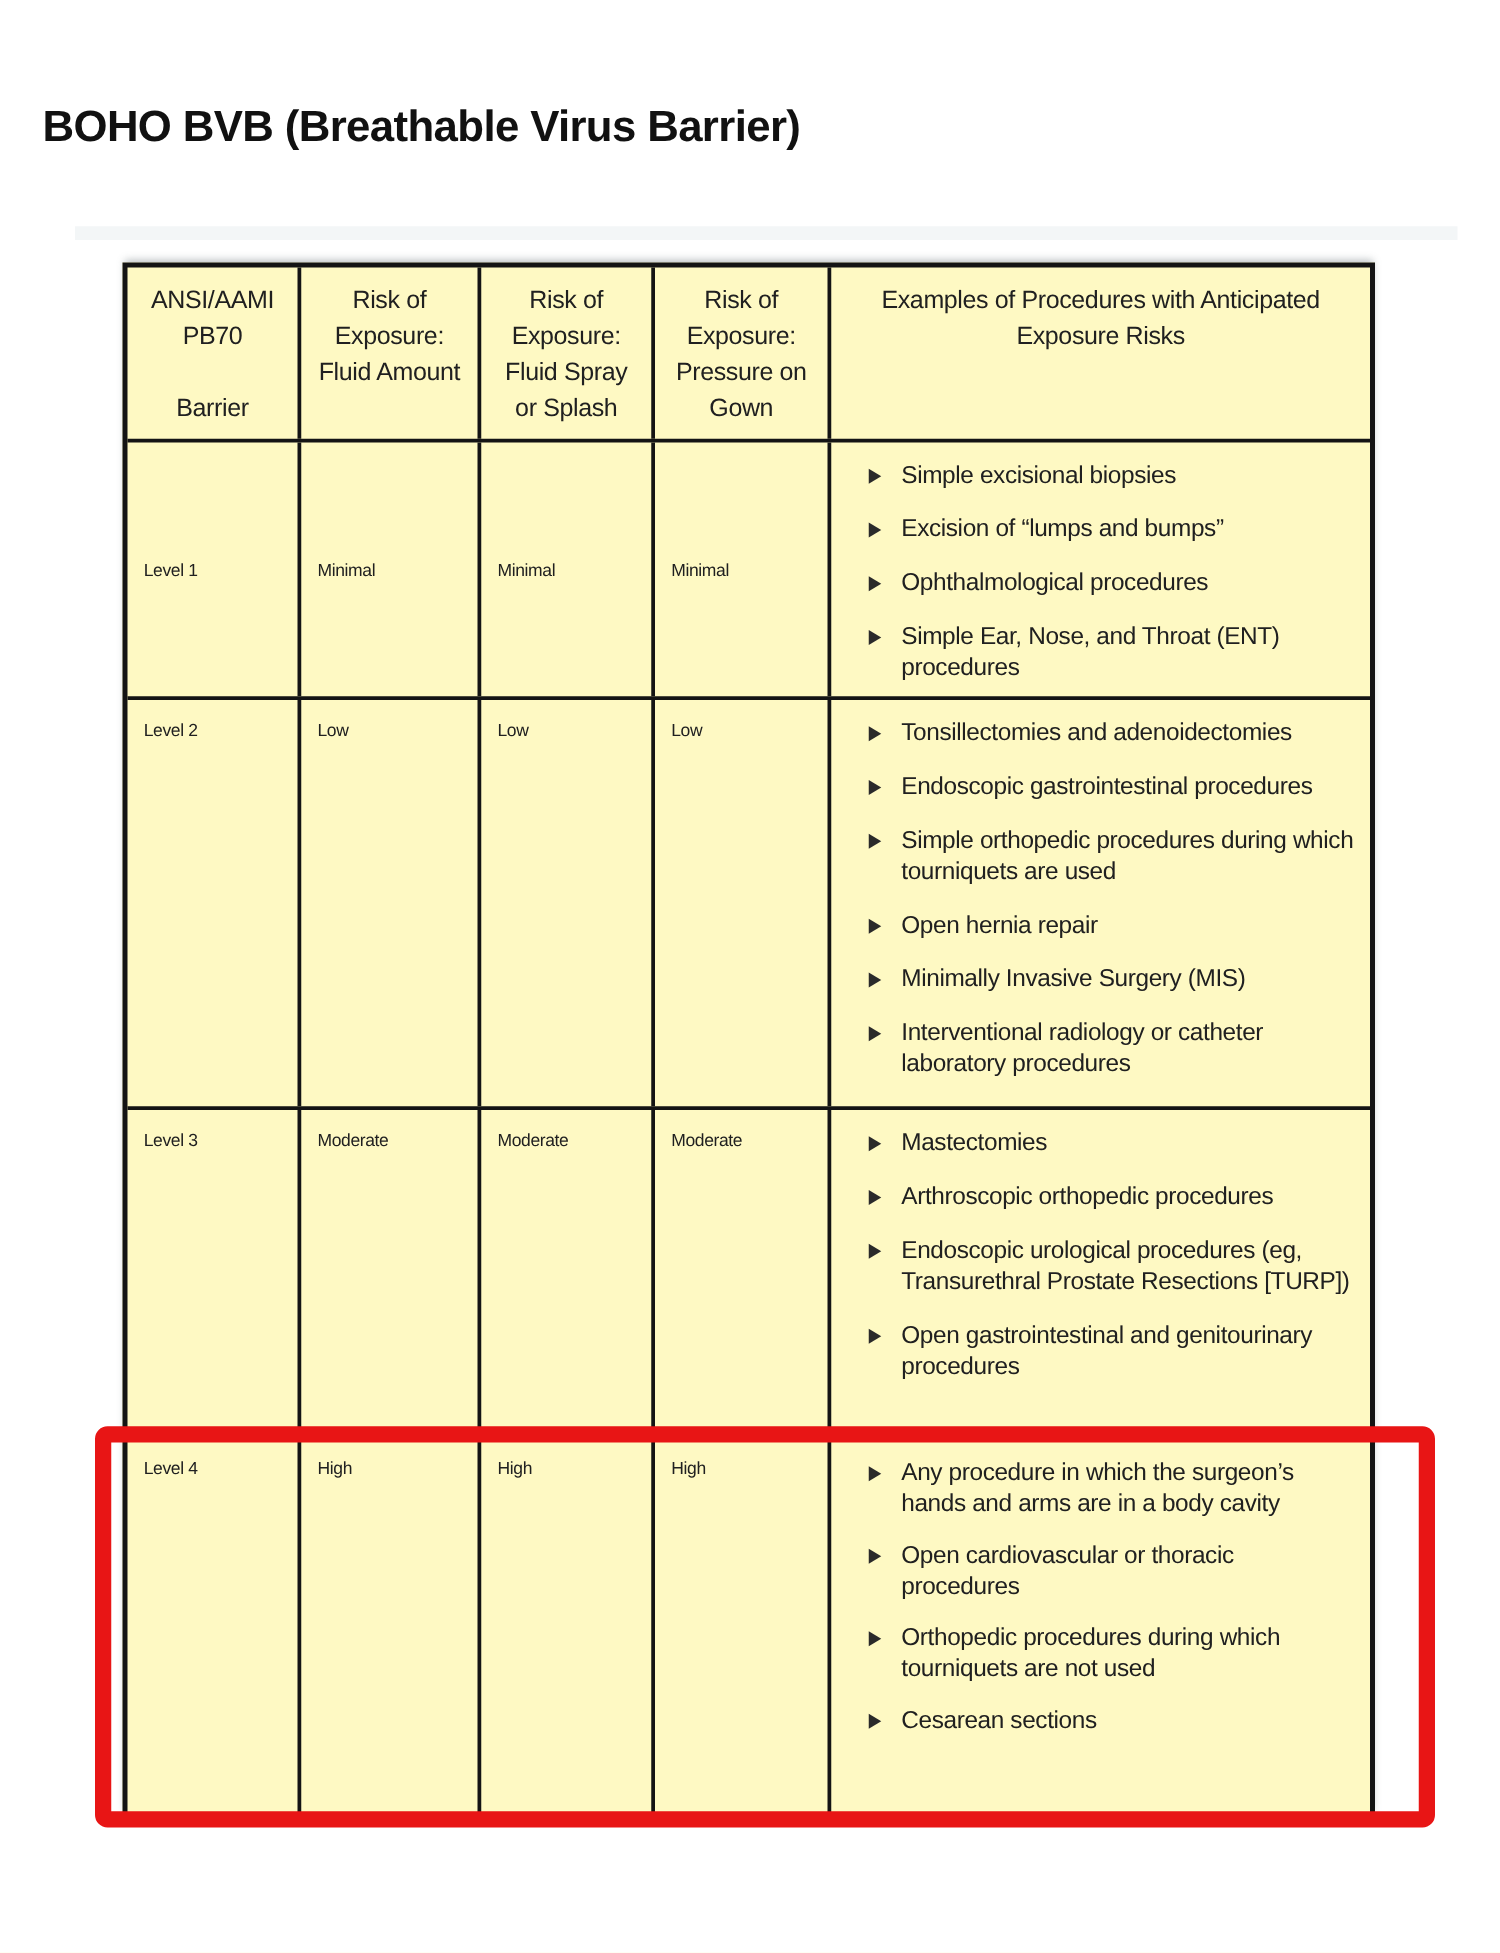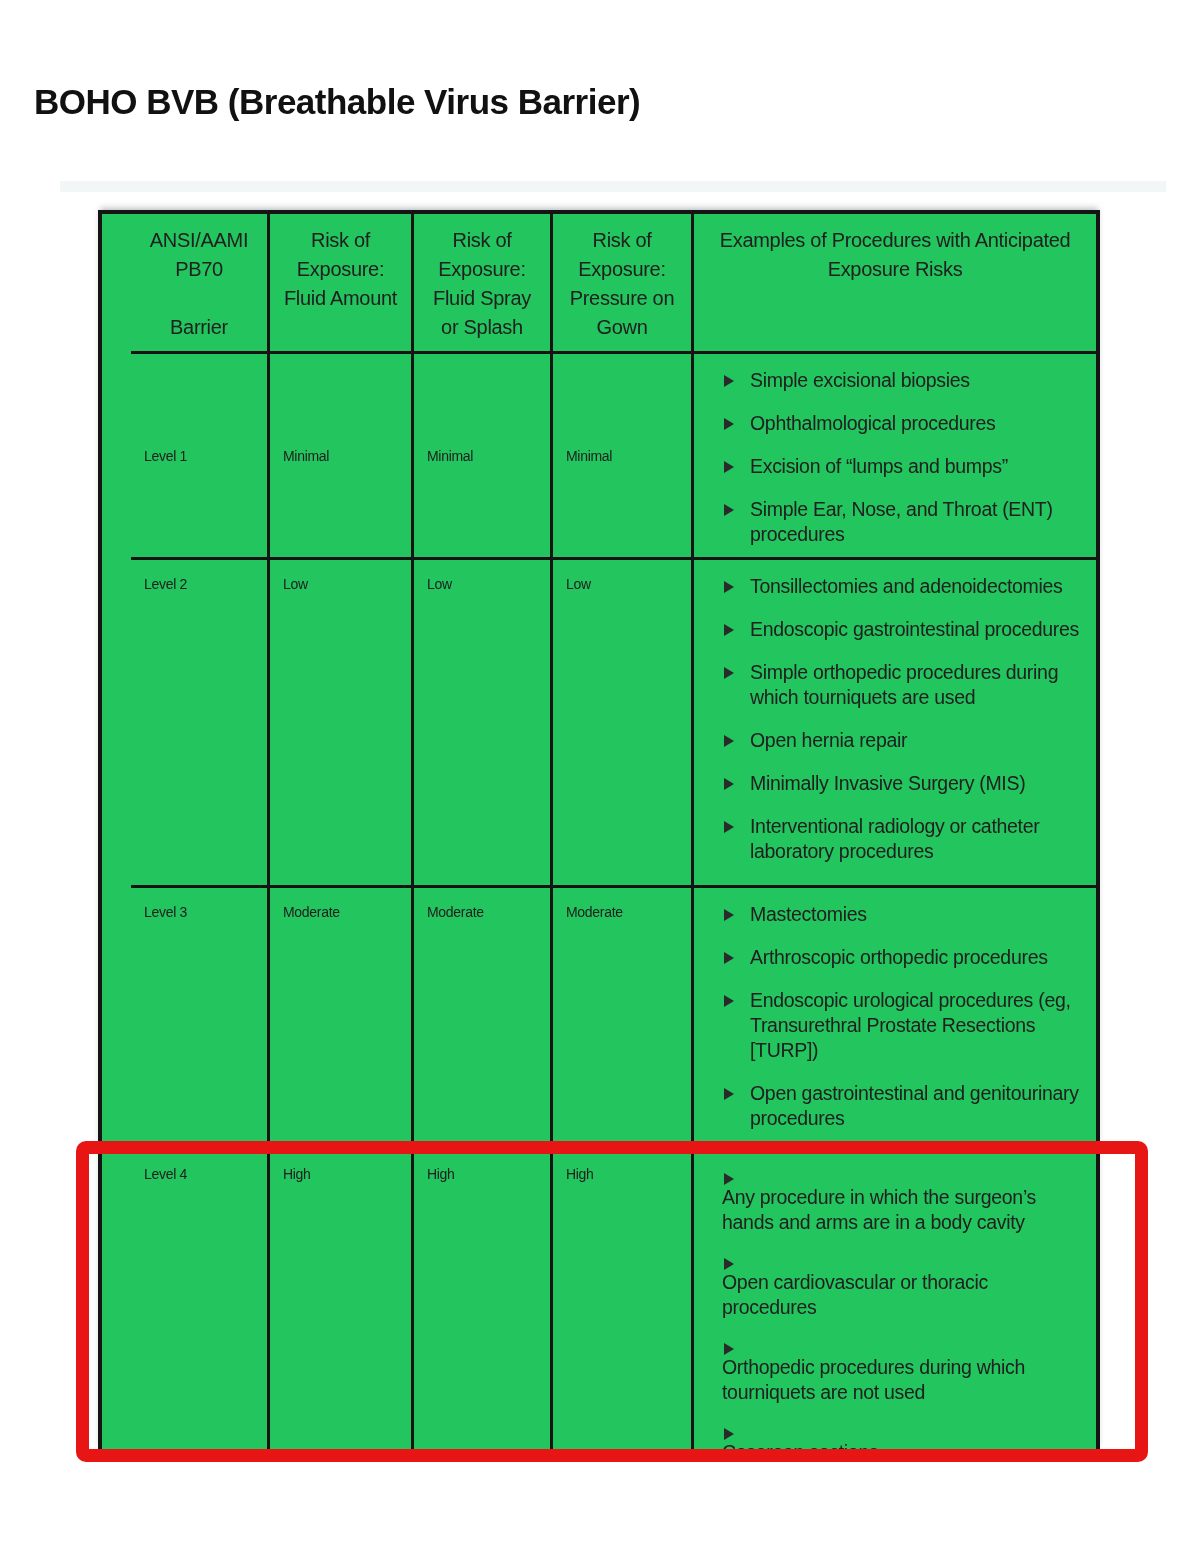--- a/index.html
+++ b/index.html
@@ -25,23 +25,22 @@
     letter-spacing:-0.5px;
     white-space:nowrap;
   }
   .scan-band{
     position:absolute;left:60px;top:181px;width:1106px;height:11px;
     background:#f3f6f7;
   }
   .doc-table{
     position:absolute;left:98px;top:210px;width:1002px;
     border:4px solid var(--border);
-    background:#22c55e;
+    background:#fef9c3;
     box-shadow:0 -4px 6px -2px rgba(105,115,120,0.45);
-    padding-left:29px;
   }
   .t-row{
     display:grid;
     grid-template-columns:139px 144px 139px 141px 1fr;
     border-bottom:3px solid var(--border);
   }
   .t-row:last-child{border-bottom:none;}
   .t-row.hdr{height:140px;}
   .t-row.r1{height:206px;}
   .t-row.r2{height:328px;}
@@ -71,21 +70,21 @@
   }
   .ex-list{
     padding:14px 10px 0 28px;
   }
   .r4 .ex-list{padding-top:16px;}
   .ex-item{
     display:flex;
     align-items:flex-start;
     margin-bottom:18px;
   }
-  .r4 .ex-item{margin-bottom:16px;flex-direction:column;}
+  .r4 .ex-item{margin-bottom:16px;}
   .ex-item:last-child{margin-bottom:0;}
   .arrow-bullet{
     flex:0 0 auto;
     width:0;height:0;
     border-left:10px solid #2a2a2a;
     border-top:6px solid transparent;
     border-bottom:6px solid transparent;
     margin:7px 16px 0 2px;
   }
   .ex-text{
@@ -139,25 +138,25 @@
       <div class="cell risk-cell vc">Minimal</div>
       <div class="cell risk-cell vc">Minimal</div>
       <div class="cell">
         <div class="ex-list">
           <div class="ex-item">
               <span class="arrow-bullet"></span>
               <span class="ex-text">Simple excisional biopsies</span>
             </div>
           <div class="ex-item">
               <span class="arrow-bullet"></span>
+              <span class="ex-text">Excision of “lumps and bumps”</span>
+            </div>
+          <div class="ex-item">
+              <span class="arrow-bullet"></span>
               <span class="ex-text">Ophthalmological procedures</span>
-            </div>
-          <div class="ex-item">
-              <span class="arrow-bullet"></span>
-              <span class="ex-text">Excision of “lumps and bumps”</span>
             </div>
           <div class="ex-item">
               <span class="arrow-bullet"></span>
               <span class="ex-text">Simple Ear, Nose, and Throat (ENT) procedures</span>
             </div>
         </div>
       </div>
     </div>
 
     <div class="t-row r2">

